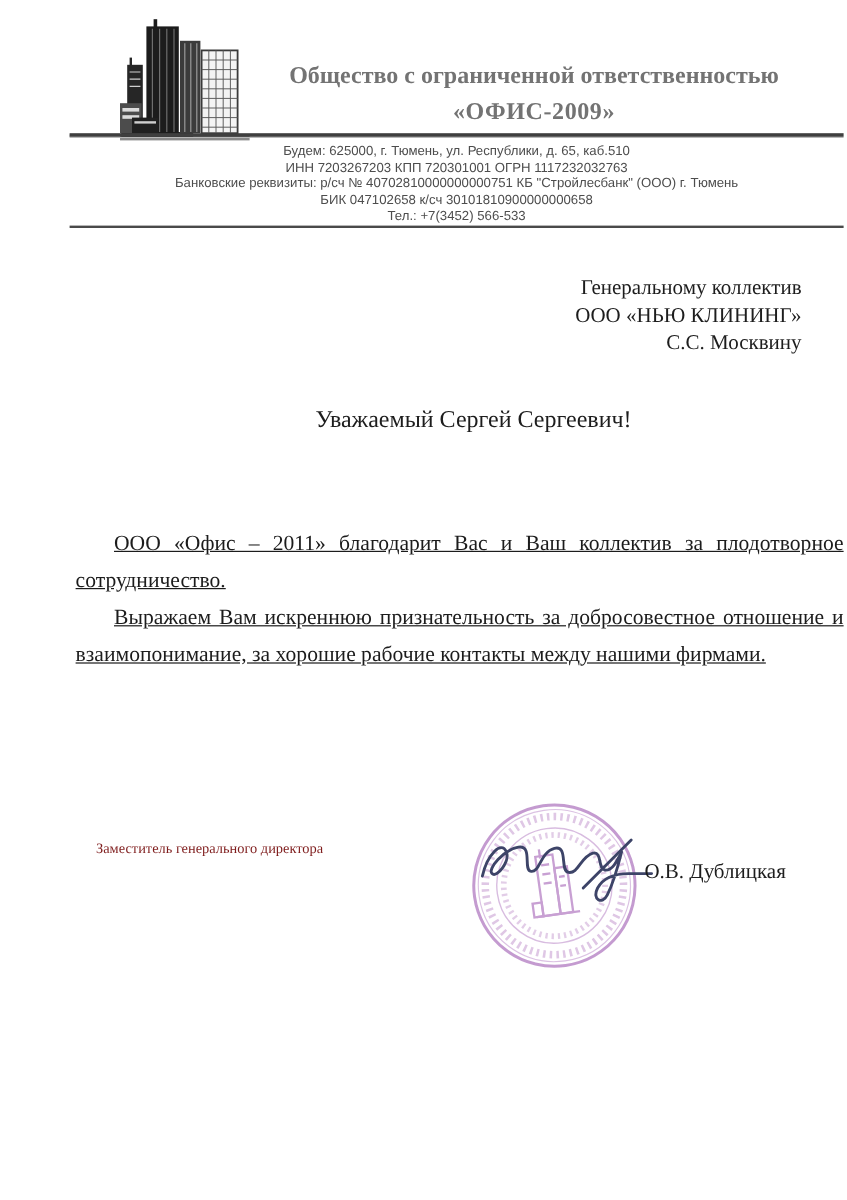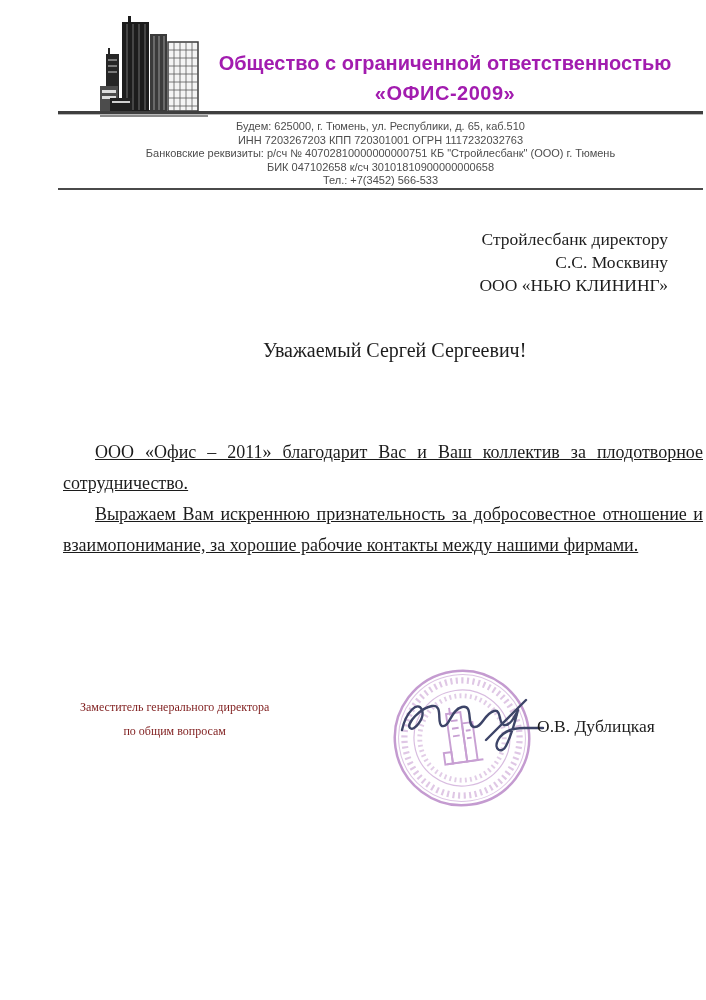--- a/index.html
+++ b/index.html
@@ -3,21 +3,21 @@
 <meta charset="utf-8">
 <style>
   html,body{margin:0;padding:0;background:#e8e8e8;}
   .page{
     position:relative;width:706px;height:1000px;background:#ffffff;
     font-family:"Liberation Serif", serif;color:#1f1f1f;overflow:hidden;margin:0 auto;
   }
   
   .logo{position:absolute;left:98px;top:14px;width:112px;height:106px;}
   .title-block{position:absolute;left:206px;top:50px;width:478px;text-align:center;
-    font-family:Liberation Sans, sans-serif;font-weight:bold;color:#a21caf;}
+    font-family:Liberation Serif, serif;font-weight:bold;color:#737373;}
   .org-type{font-size:20px;line-height:26px;white-space:nowrap;}
   .org-name{font-size:20px;line-height:26px;margin-top:4px;letter-spacing:.5px;}
   .rule-top{position:absolute;left:58px;top:111px;width:645px;height:0;
     border-top:3px solid #3f3f3f;box-shadow:0 1px 0 #b9b9b9;}
   .contacts{position:absolute;left:58px;top:120px;width:645px;text-align:center;
     font-family:"Liberation Sans", sans-serif;font-size:11px;line-height:13.6px;color:#4d4d4d;}
   .rule-mid{position:absolute;left:58px;top:188px;width:645px;height:0;border-top:2px solid #4a4a4a;}
   
   .recipient{position:absolute;right:38px;top:228px;text-align:right;
     font-size:17.5px;line-height:23px;color:#1d1d1d;}
@@ -97,35 +97,34 @@
     <div>Будем: 625000, г. Тюмень, ул. Республики, д. 65, каб.510</div>
     <div>ИНН 7203267203 КПП 720301001  ОГРН 1117232032763</div>
     <div>Банковские реквизиты: р/сч № 40702810000000000751 КБ "Стройлесбанк" (ООО) г. Тюмень</div>
     <div>БИК 047102658  к/сч 30101810900000000658</div>
     <div>Тел.: +7(3452) 566-533</div>
   </div>
 
   <div class="rule-mid"></div>
 
   <div class="recipient">
-    <div>Стройлесбанк директору</div>
+    <div>Генеральному коллектив</div>
+    <div>ООО «НЬЮ КЛИНИНГ»</div>
     <div>С.С. Москвину</div>
-    <div>ООО «НЬЮ КЛИНИНГ»</div>
   </div>
 
   <div class="salutation">Уважаемый Сергей Сергеевич!</div>
 
   <div class="body-text">
     <p>ООО «Офис – 2011» благодарит Вас и Ваш коллектив за плодотворное сотрудничество.</p>
     <p>Выражаем Вам искреннюю признательность за добросовестное отношение и взаимопонимание, за хорошие рабочие контакты между нашими фирмами.</p>
   </div>
 
   <div class="sign-title">
     <div>Заместитель генерального директора</div>
-    <div>по общим вопросам</div>
   </div>
 
   <div class="stamp">
     <svg width="144" height="144" viewBox="0 0 150 150" xmlns="http://www.w3.org/2000/svg">
       <g transform="rotate(-8 75 75)" stroke="#b37cc2" fill="none">
         <circle cx="75" cy="75" r="70" stroke-width="2.6" opacity=".9"></circle>
         <circle cx="75" cy="75" r="66" stroke-width="1" opacity=".55"></circle>
         <circle cx="75" cy="75" r="60" stroke-width="6.5" stroke-dasharray="2.2 3.6" opacity=".5"></circle>
         <circle cx="75" cy="75" r="50" stroke-width="1.2" opacity=".6"></circle>
         <circle cx="75" cy="75" r="44" stroke-width="5" stroke-dasharray="2 3.4" opacity=".45"></circle>

